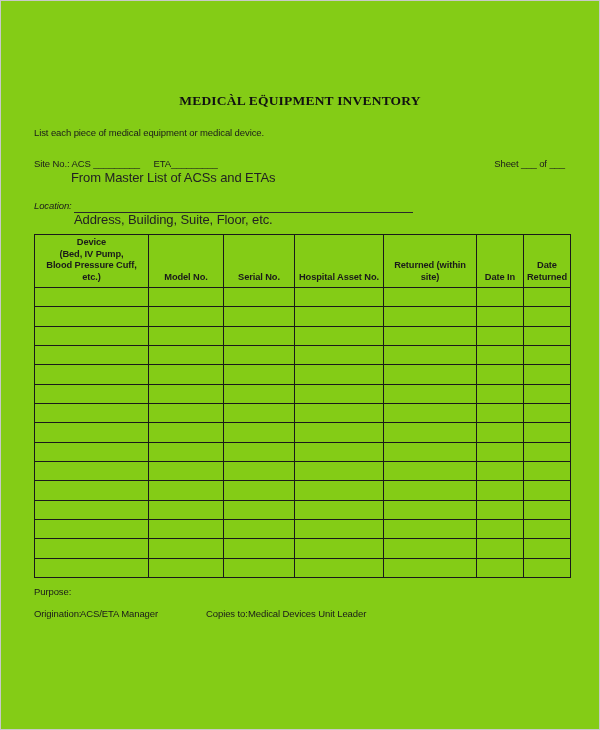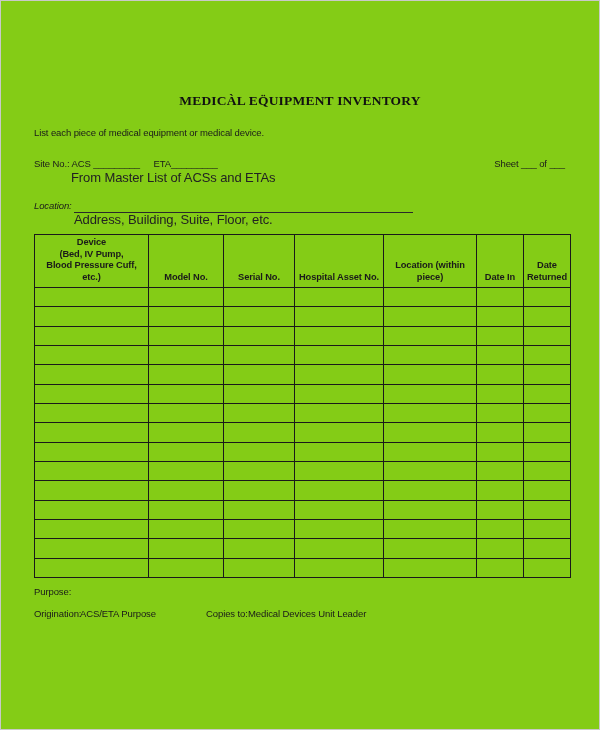--- a/index.html
+++ b/index.html
@@ -98,21 +98,21 @@
     <thead>
       <tr>
         <th>
           <div>Device</div>
           <div>(Bed, IV Pump,</div>
           <div>Blood Pressure Cuff, etc.)</div>
         </th>
         <th>Model No.</th>
         <th>Serial No.</th>
         <th>Hospital Asset No.</th>
-        <th>Location (within piece)</th>
+        <th>Returned (within site)</th>
         <th>Date In</th>
         <th>
           <div>Date</div>
           <div>Returned</div>
         </th>
       </tr>
     </thead>
     <tbody id="table-body">
         <tr>
           <td></td>
@@ -248,17 +248,17 @@
           <td></td>
           <td></td>
           <td></td>
         </tr>
       </tbody>
   </table>
 
   <div class="purpose-label txt">Purpose:</div>
 
   <div class="origination-label txt">Origination:</div>
-  <div class="origination-text txt">ACS/ETA Purpose</div>
+  <div class="origination-text txt">ACS/ETA Manager</div>
   <div class="copies-label txt">Copies to:</div>
   <div class="copies-text txt">Medical Devices Unit Leader</div>
 
 </div>
 
 </body></html>

